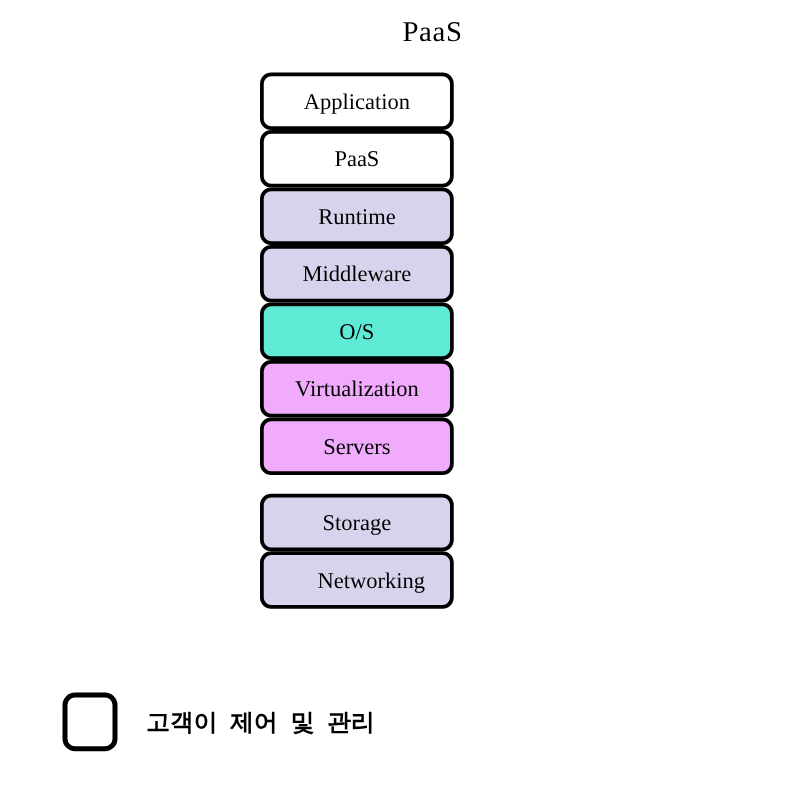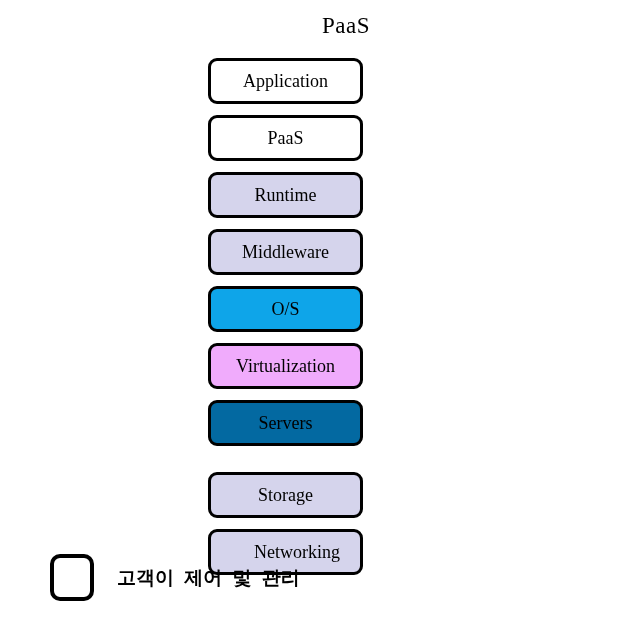--- a/index.html
+++ b/index.html
@@ -25,21 +25,21 @@
     letter-spacing: 0.5px;
     font-family: "Liberation Serif", serif;
   }
   .stack {
     position: absolute;
     left: 208px;
     top: 58px;
     width: 155px;
     display: flex;
     flex-direction: column;
-    gap: 11px;
+    gap: 0;
   }
   .stack-box {
     height: 46px;
     box-sizing: border-box;
     border: 3.5px solid #000000;
     border-radius: 9px;
     display: flex;
     align-items: center;
     justify-content: center;
     font-size: 18px;
@@ -91,27 +91,27 @@
   </div>
   <div class="stack-box" style="background: rgb(255, 255, 255);">
     <span>PaaS</span>
   </div>
   <div class="stack-box" style="background: rgb(213, 212, 236);">
     <span>Runtime</span>
   </div>
   <div class="stack-box" style="background: rgb(213, 212, 236);">
     <span>Middleware</span>
   </div>
-  <div class="stack-box" style="background: #0ea5e9;">
+  <div class="stack-box" style="background: #5eead4;">
     <span>O/S</span>
   </div>
   <div class="stack-box" style="background: #f0abfc;">
     <span>Virtualization</span>
   </div>
-  <div class="stack-box" style="background: #0369a1;">
+  <div class="stack-box" style="background: #f0abfc;">
     <span>Servers</span>
   </div>
   <div class="stack-box" style="background: rgb(213, 212, 236); margin-top: 15px;">
     <span>Storage</span>
   </div>
   <div class="stack-box" style="background: rgb(213, 212, 236); padding-left: 23px;">
     <span>Networking</span>
   </div>
 </div>
 

